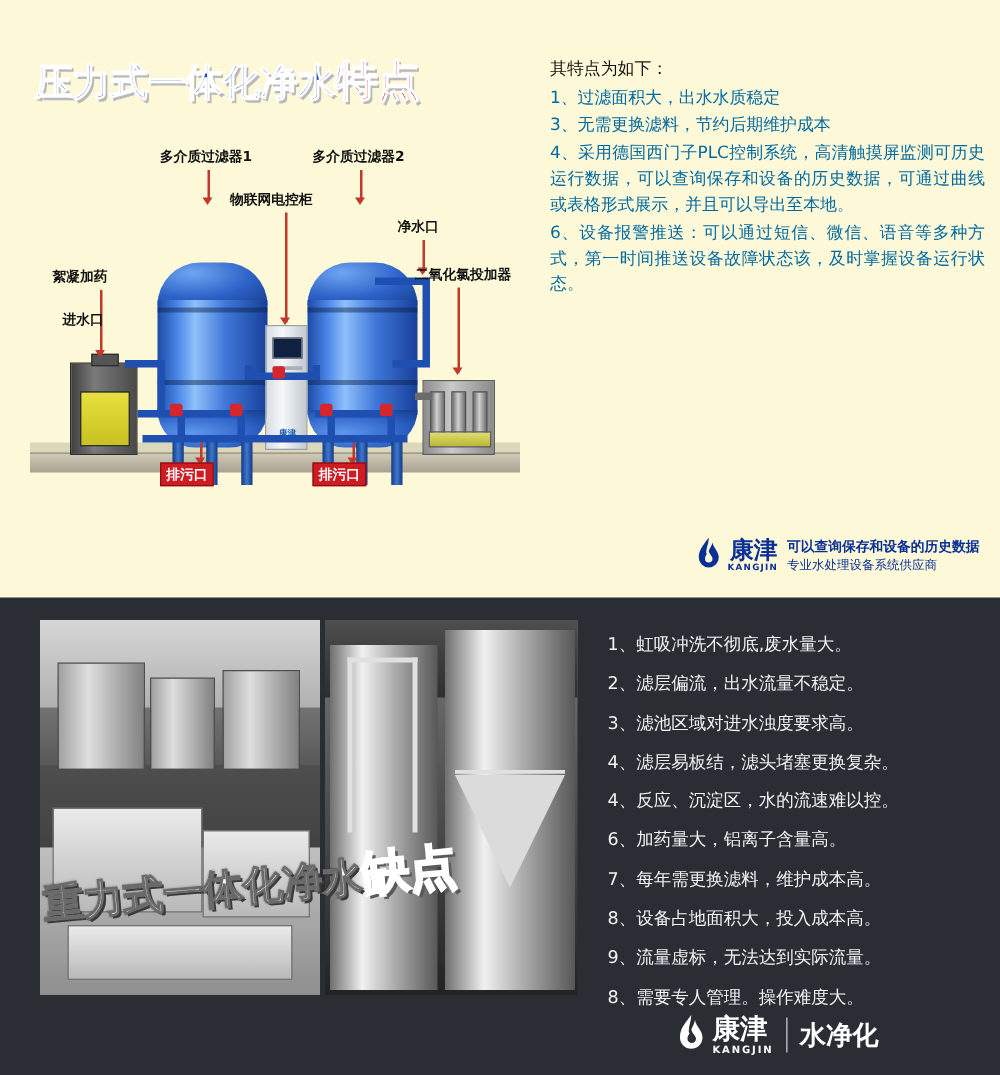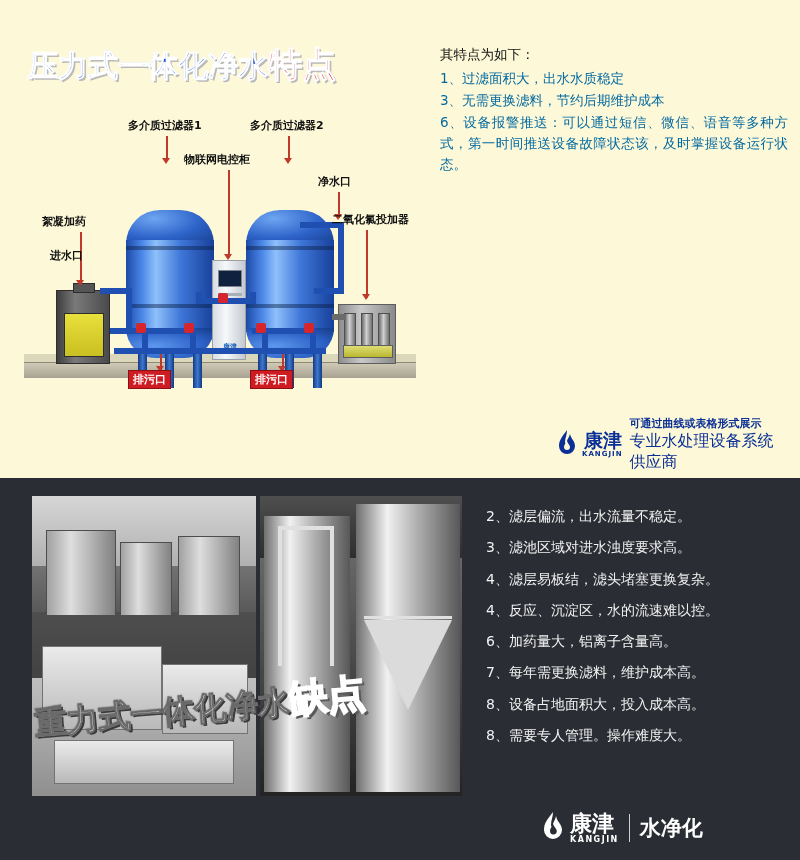--- a/index.html
+++ b/index.html
@@ -210,21 +210,21 @@
   }
   .brand-cn {
     font-size: 19px; font-weight: bold; color: #0a2f96;
     margin-left: 2px; line-height: 1;
   }
   .brand-en {
     font-size: 7px; color: #0a2f96; letter-spacing: 1px; font-weight: bold;
   }
   .brand-lines { margin-left: 7px; }
   .brand-line1 { font-size: 11px; color: #0a2f96; font-weight: bold; }
-  .brand-line2 { font-size: 16px; color: #0a2f96; }
+  .brand-line2 { font-size: 10px; color: #0a2f96; }
 
   
   .bottom-section {
     position: relative; width: 800px; height: 382px;
     background: #2a2d33;
     overflow: hidden;
   }
   .photo-wrap {
     position: absolute; left: 32px; top: 18px; width: 430px; height: 300px;
     display: flex; gap: 4px;
@@ -416,37 +416,38 @@
     </div>
 
 
   </div>
 
   <div class="right-panel">
     <div class="rp-intro">其特点为如下：</div>
     <ul class="rp-list">
       <li>1、过滤面积大，出水水质稳定</li>
       <li>3、无需更换滤料，节约后期维护成本</li>
+      <li>4、采用德国西门子PLC控制系统，高清触摸屏监测可历史运行数据，可以查询保存和设备的历史数据，可通过曲线或表格形式展示，并且可以导出至本地。</li>
       <li>6、设备报警推送：可以通过短信、微信、语音等多种方式，第一时间推送设备故障状态该，及时掌握设备运行状态。</li>
     </ul>
   </div>
 
   <div class="brand-top">
     <div class="flame-logo">
       <svg viewBox="0 0 30 30" width="30" height="30" aria-hidden="true">
         <path d="M15 1 C10 8 7 11 7 17 a8 8 0 0 0 16 0 c0-5-4-7-5-12 -1 4-3 5-3 8 0 2-2 2-2 0 0-4 2-7 2-12z" fill="#0a2f96"></path>
         <path d="M15 12 c-2 3-3 4-3 6 a3 3 0 0 0 6 0 c0-2-2-3-3-6z" fill="#fdf9d8"></path>
       </svg>
     </div>
     <div>
       <div class="brand-cn">康津</div>
       <div class="brand-en">KANGJIN</div>
     </div>
     <div class="brand-lines">
-      <div class="brand-line1">可通过曲线或表格形式展示</div>
+      <div class="brand-line1">可以查询保存和设备的历史数据</div>
       <div class="brand-line2">专业水处理设备系统供应商</div>
     </div>
   </div>
 
 </div>
 
 <div class="bottom-section">
 
   <div class="photo-wrap">
 
@@ -473,27 +474,29 @@
       <div class="pb-cone" style="left:104px; top:124px; border-left:44px solid transparent; border-right:44px solid transparent; border-top:90px solid #d3d7d9;"></div>
     </div>
 
   </div>
 
   <div class="overlay-title">
     <span class="ot-white">重力式一体化净水</span><span class="ot-red">缺点</span>
   </div>
 
   <ul class="bottom-list">
+    <li>1、虹吸冲洗不彻底,废水量大。</li>
     <li>2、滤层偏流，出水流量不稳定。</li>
     <li>3、滤池区域对进水浊度要求高。</li>
     <li>4、滤层易板结，滤头堵塞更换复杂。</li>
     <li>4、反应、沉淀区，水的流速难以控。</li>
     <li>6、加药量大，铝离子含量高。</li>
     <li>7、每年需更换滤料，维护成本高。</li>
     <li>8、设备占地面积大，投入成本高。</li>
+    <li>9、流量虚标，无法达到实际流量。</li>
     <li>8、需要专人管理。操作难度大。</li>
   </ul>
 
 </div>
 
 <div class="brand-bottom">
   <div class="flame-logo">
     <svg viewBox="0 0 34 34" width="34" height="34" aria-hidden="true">
       <path d="M17 1 C11 9 8 12 8 19 a9 9 0 0 0 18 0 c0-6-5-8-6-14 -1 5-3 6-3 9 0 2-2 2-2 0 0-5 2-8 2-13z" fill="#ffffff"></path>
       <path d="M17 13 c-2 4-3 5-3 7 a3.4 3.4 0 0 0 6.8 0 c0-2-2-3-3.8-7z" fill="#2a2d33"></path>

